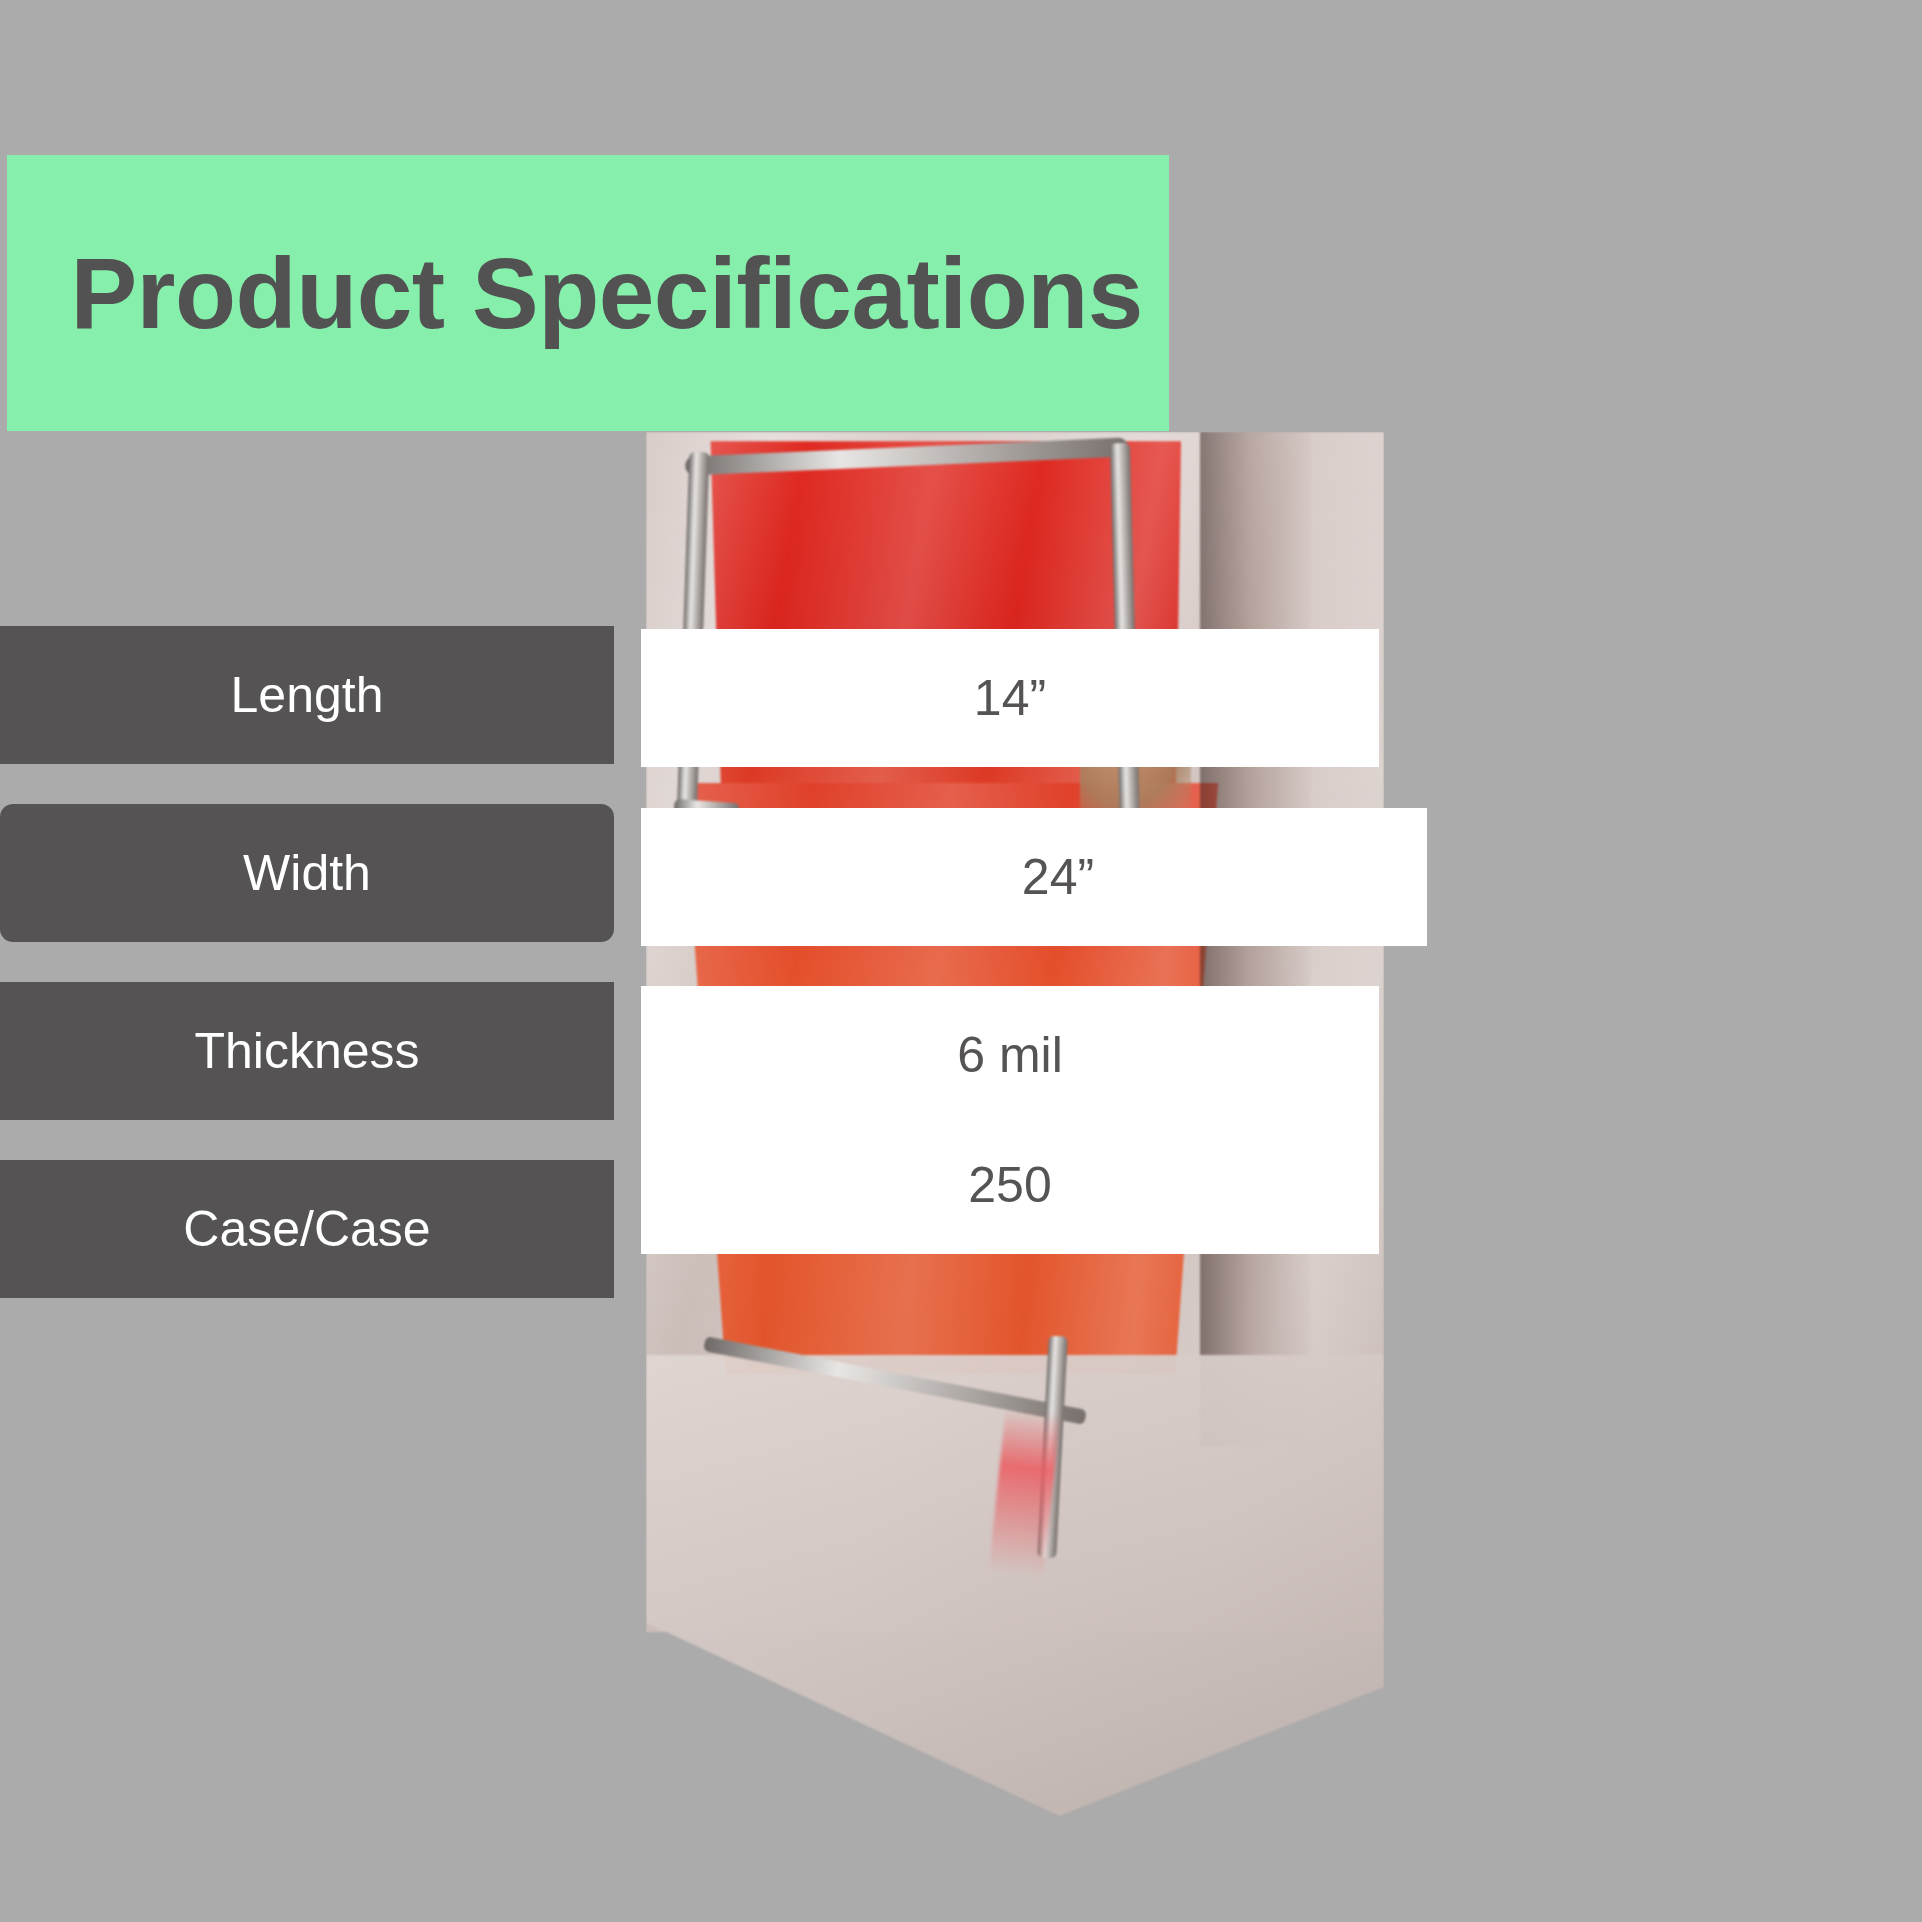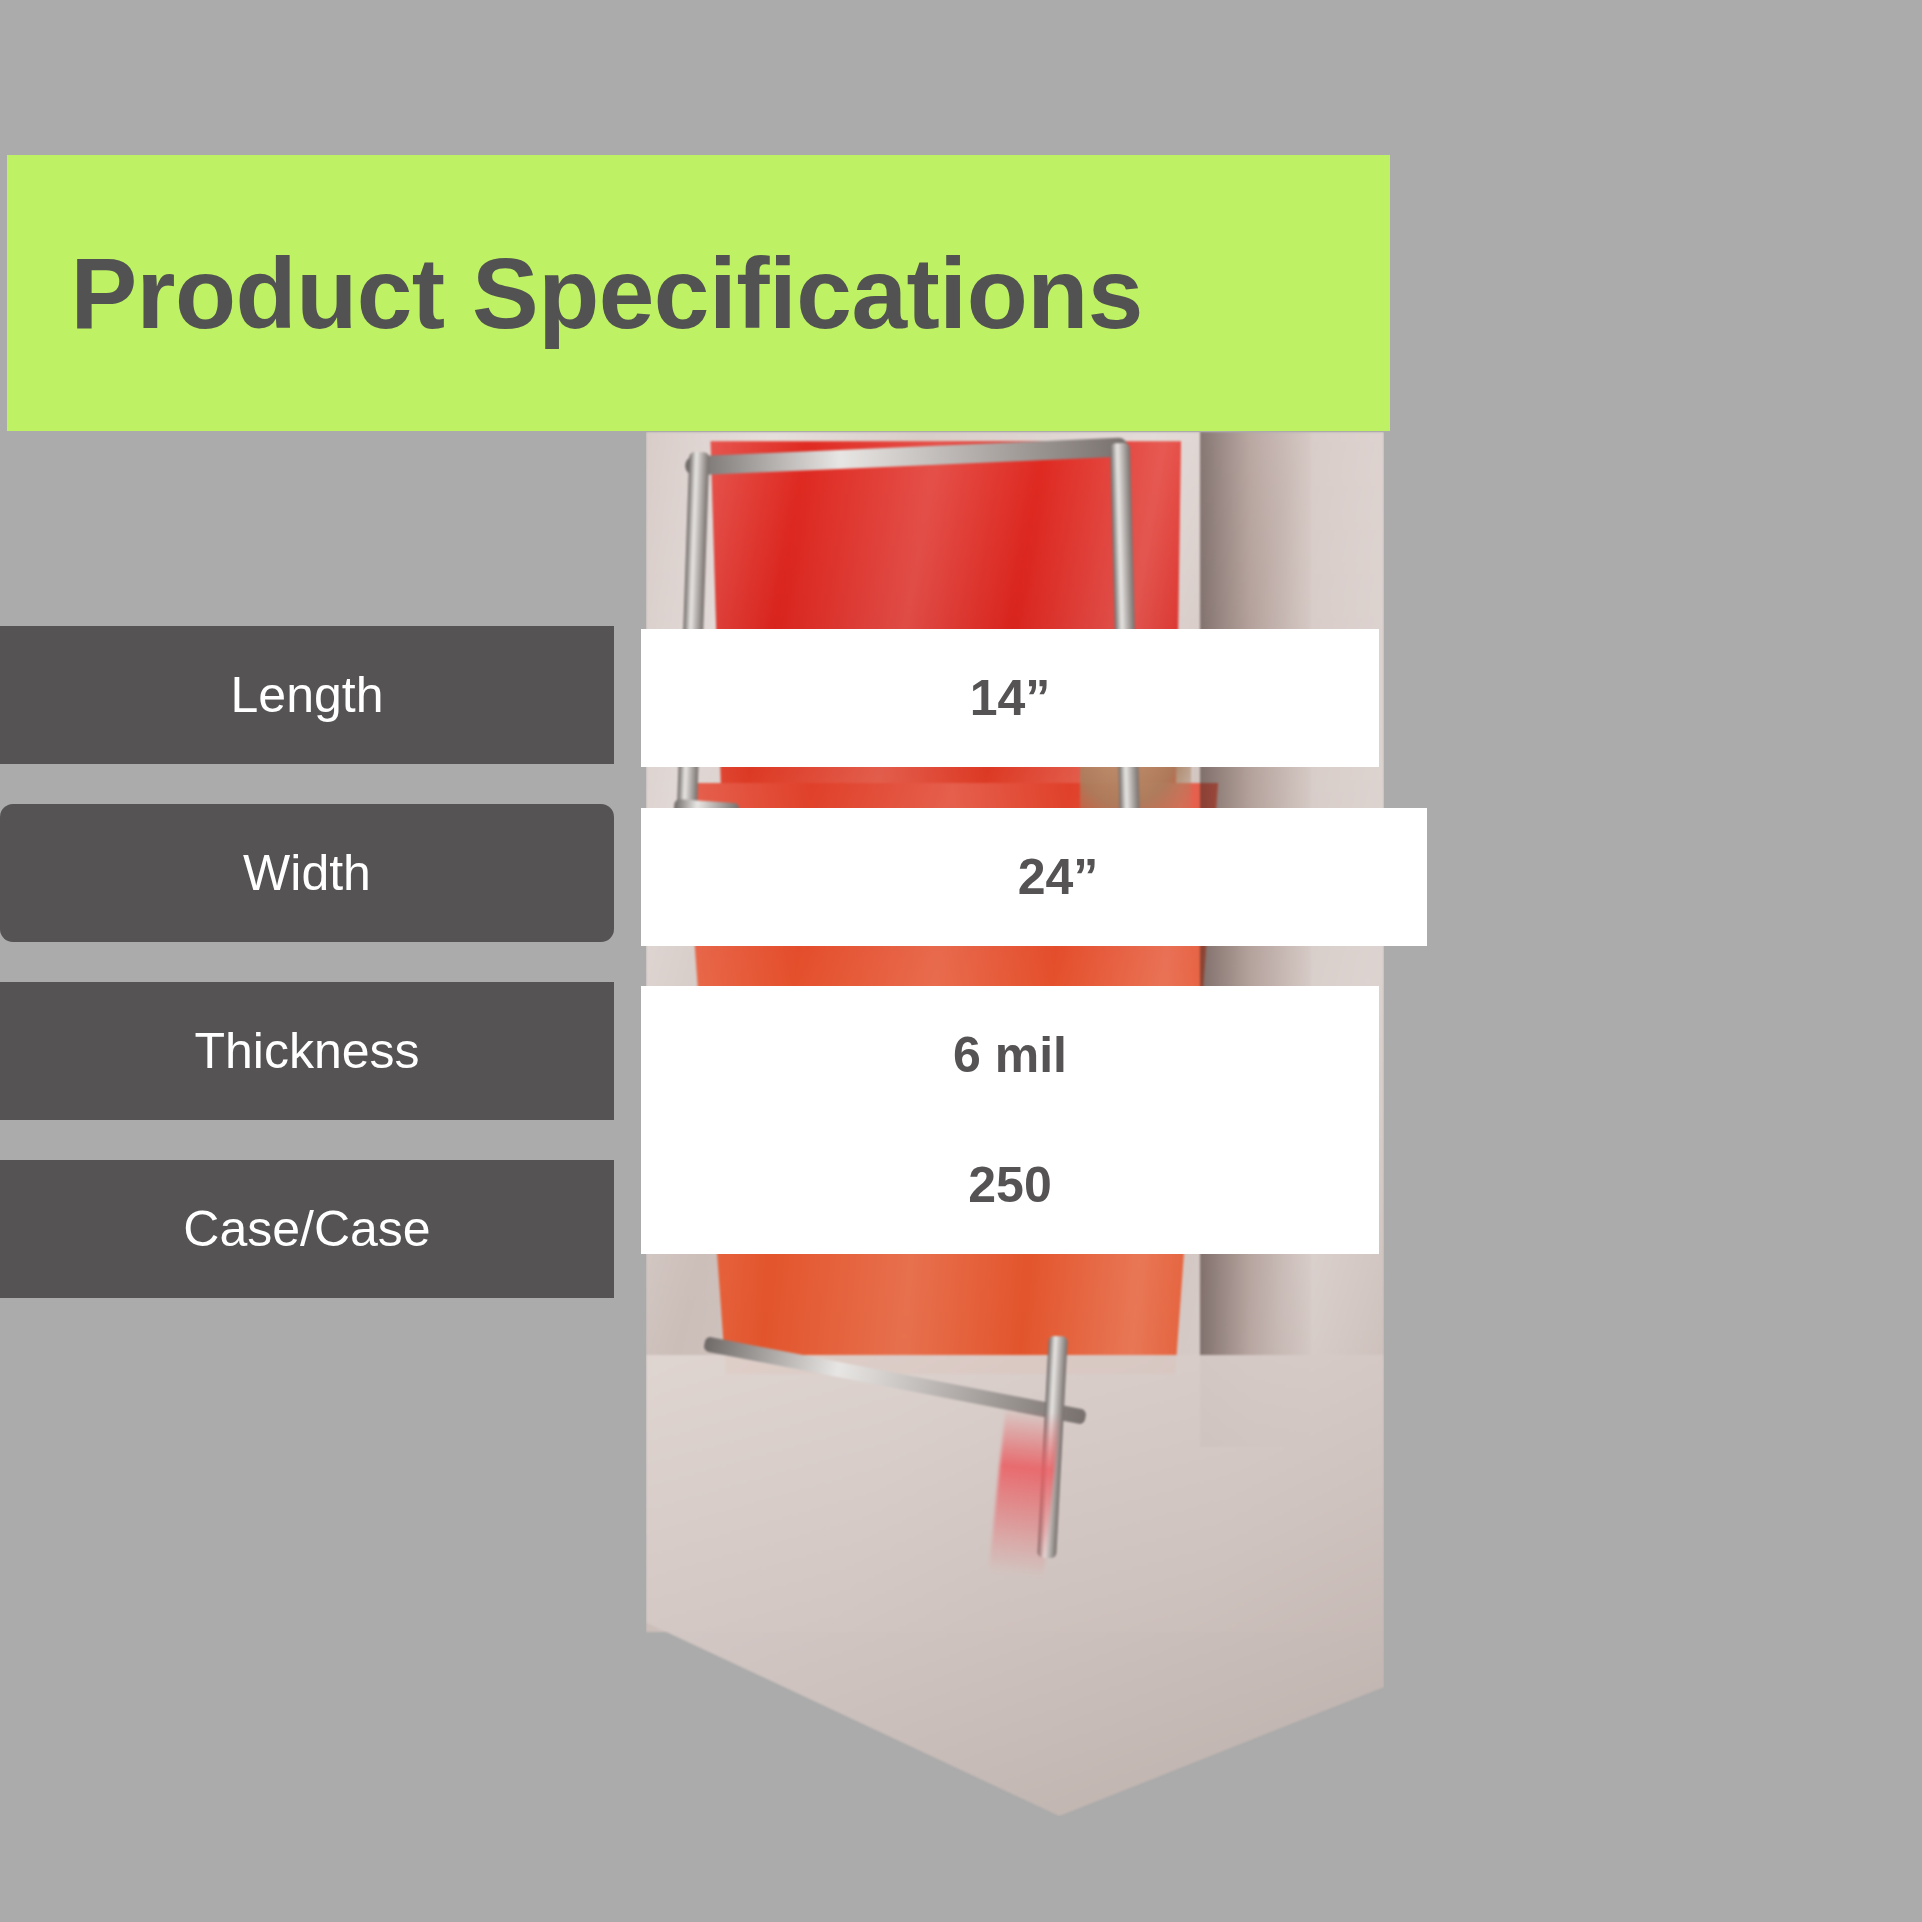--- a/index.html
+++ b/index.html
@@ -144,23 +144,23 @@
     transform: rotate(6deg);
     filter: blur(1.8px);
   }
   .photo-blurwrap { filter: blur(1.1px); position:absolute; inset:0; }
 
   
   .title-card {
     position: absolute;
     left: 7.4px;
     top: 155px;
-    width: 1383px;
+    width: 1162px;
     height: 276px;
-    background: #bef264;
+    background: #86efac;
   }
   .title-text {
     position: absolute;
     left: 63px;
     top: 0;
     height: 276px;
     display: flex;
     align-items: center;
     font-size: 100px;
     font-weight: bold;
@@ -187,21 +187,21 @@
     position: absolute;
     left: 641px;
     width: 738px;
     height: 138px;
     background: #ffffff;
     display: flex;
     align-items: center;
     justify-content: center;
     color: #555353;
     font-size: 50px;
-    font-weight: 700;
+    font-weight: 400;
   }
 </style>
 </head>
 <body>
 
 <div id="canvas">
 
   <div class="photo">
     <div class="photo-blurwrap">
       <div class="photo-inner">

